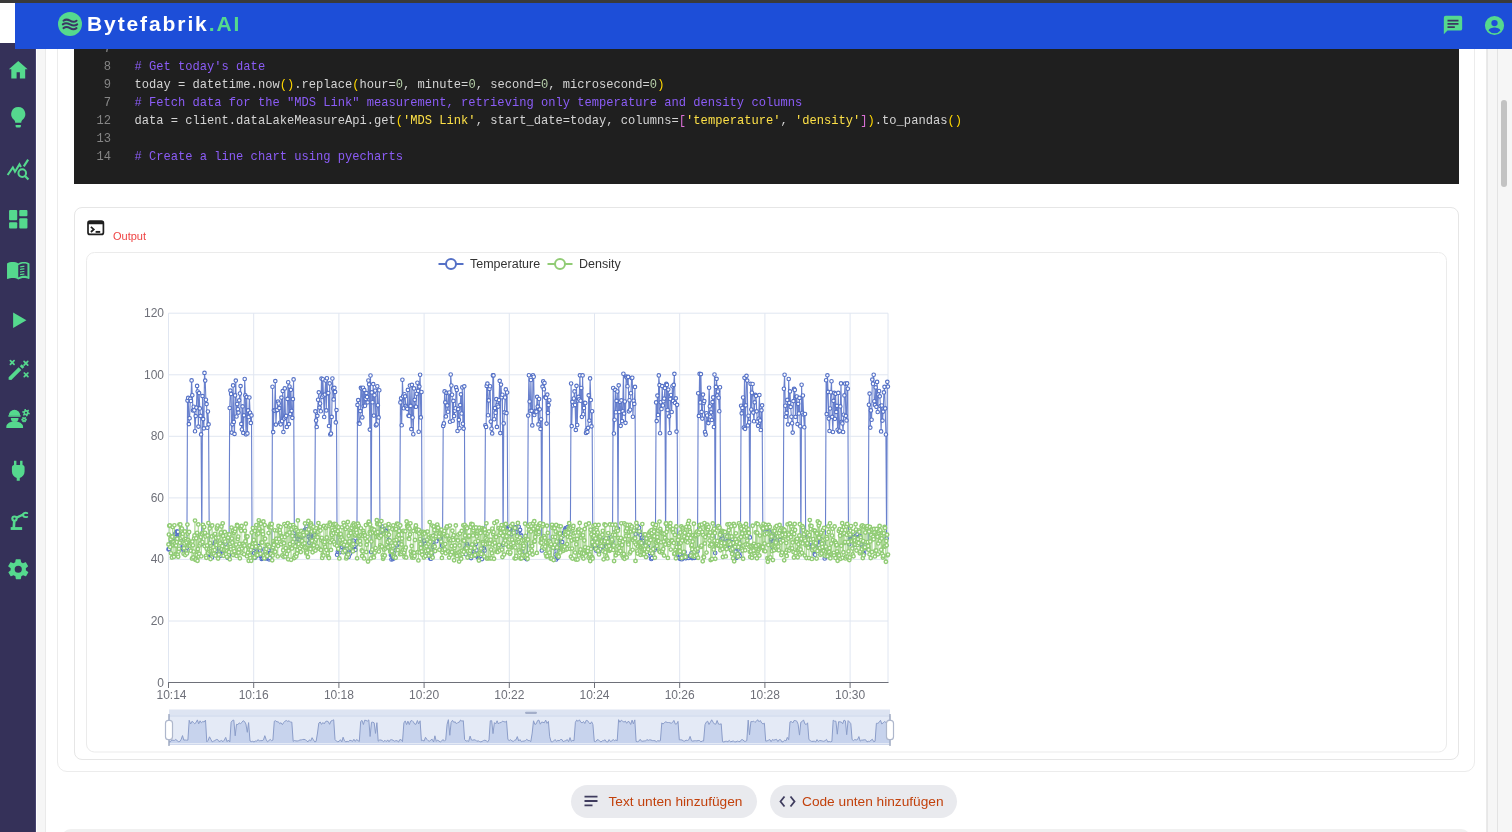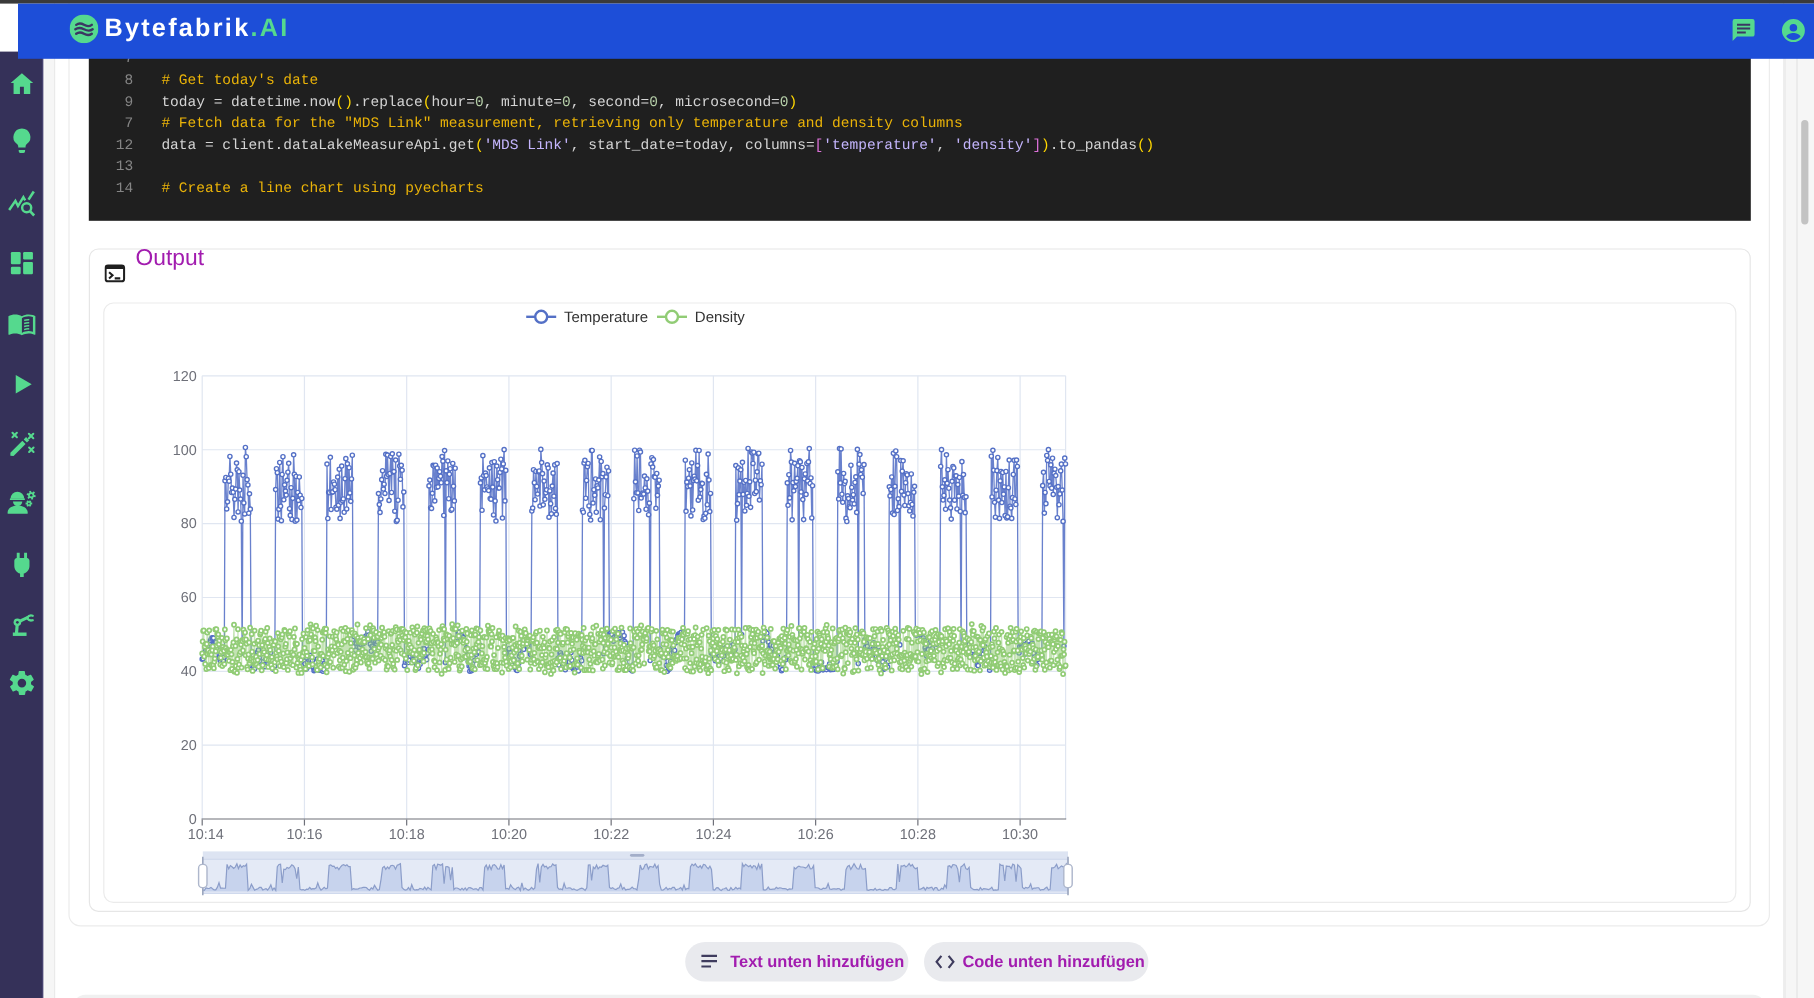--- a/index.html
+++ b/index.html
@@ -25,46 +25,46 @@
 #scrollthumb { position:absolute; left:1500.5px; top:100px; width:6.5px; height:87px;
   background:#c3c3c3; border-radius:3.5px; }
 
 
 #code { position:absolute; left:73.5px; top:40px; width:1385px; height:144px;
   background:#1f1f1f; font-family:"Liberation Mono", monospace; font-size:12.1px; }
 #code .r { height:18px; line-height:18px; white-space:pre; }
 #code .n { display:inline-block; width:37.5px; text-align:right; color:#858585; }
 #code .t { margin-left:23.5px; color:#d4d4d4; }
 #code i { font-style:normal; }
-.cm { color:#eab308; } .s { color:#c4b5fd; } .d { color:#b5cea8; }
+.cm { color:#8b5cf6; } .s { color:#fde047; } .d { color:#b5cea8; }
 .p { color:#ffd700; } .b { color:#da70d6; }
 
 
 #outcard { position:absolute; left:74px; top:206.5px; width:1384.5px; height:553px;
   border:1px solid #e6e6e6; border-radius:8px; background:#fff; }
 #outhead { position:absolute; left:87px; top:220px; height:16px; }
-#outlabel { position:absolute; left:113px; top:208px; font-size:19px; color:#a21caf; line-height:16px; }
+#outlabel { position:absolute; left:113px; top:228px; font-size:11px; color:#ef4444; line-height:16px; }
 
 
 #chart { position:absolute; left:0; top:0; }
 
 
 #topstrip { position:absolute; left:0; top:0; width:1512px; height:3px; background:#3a3a3a; z-index:30; }
 #topbar { position:absolute; left:15px; top:3px; width:1512px; height:46px; background:#1d4ed8; z-index:30; }
 #logotext { position:absolute; left:72px; top:8.5px; font-size:21px; font-weight:bold; color:#ffffff; letter-spacing:1.9px; }
 #logotext .ai { color:#55d98e; }
 
 
 #sidebar { position:absolute; left:0; top:42.5px; width:36px; height:789.5px;
   background:#353159; border-right:1px solid #474370; z-index:20; }
 .sic { position:absolute; left:5.75px; width:24.5px; height:24.5px; }
 
 
 .btn { position:absolute; top:784.5px; height:33px; background:#e9eaee; border-radius:16.5px;
-  color:#a21caf; font-size:13.7px; display:flex; align-items:center;font-weight:bold; }
+  color:#c2410c; font-size:13.7px; display:flex; align-items:center; }
 #btn1 { left:570.5px; width:186.5px; }
 #btn2 { left:769.5px; width:187.5px; }
 .btn svg { margin-left:12px; }
 .btn span { margin-left:10px; }
 #btn2 svg { margin-left:9px; }
 #btn2 span { margin-left:6.5px;text-align:center; }
 </style>
 </head>
 <body>
 <div id="leftgutter"></div>

